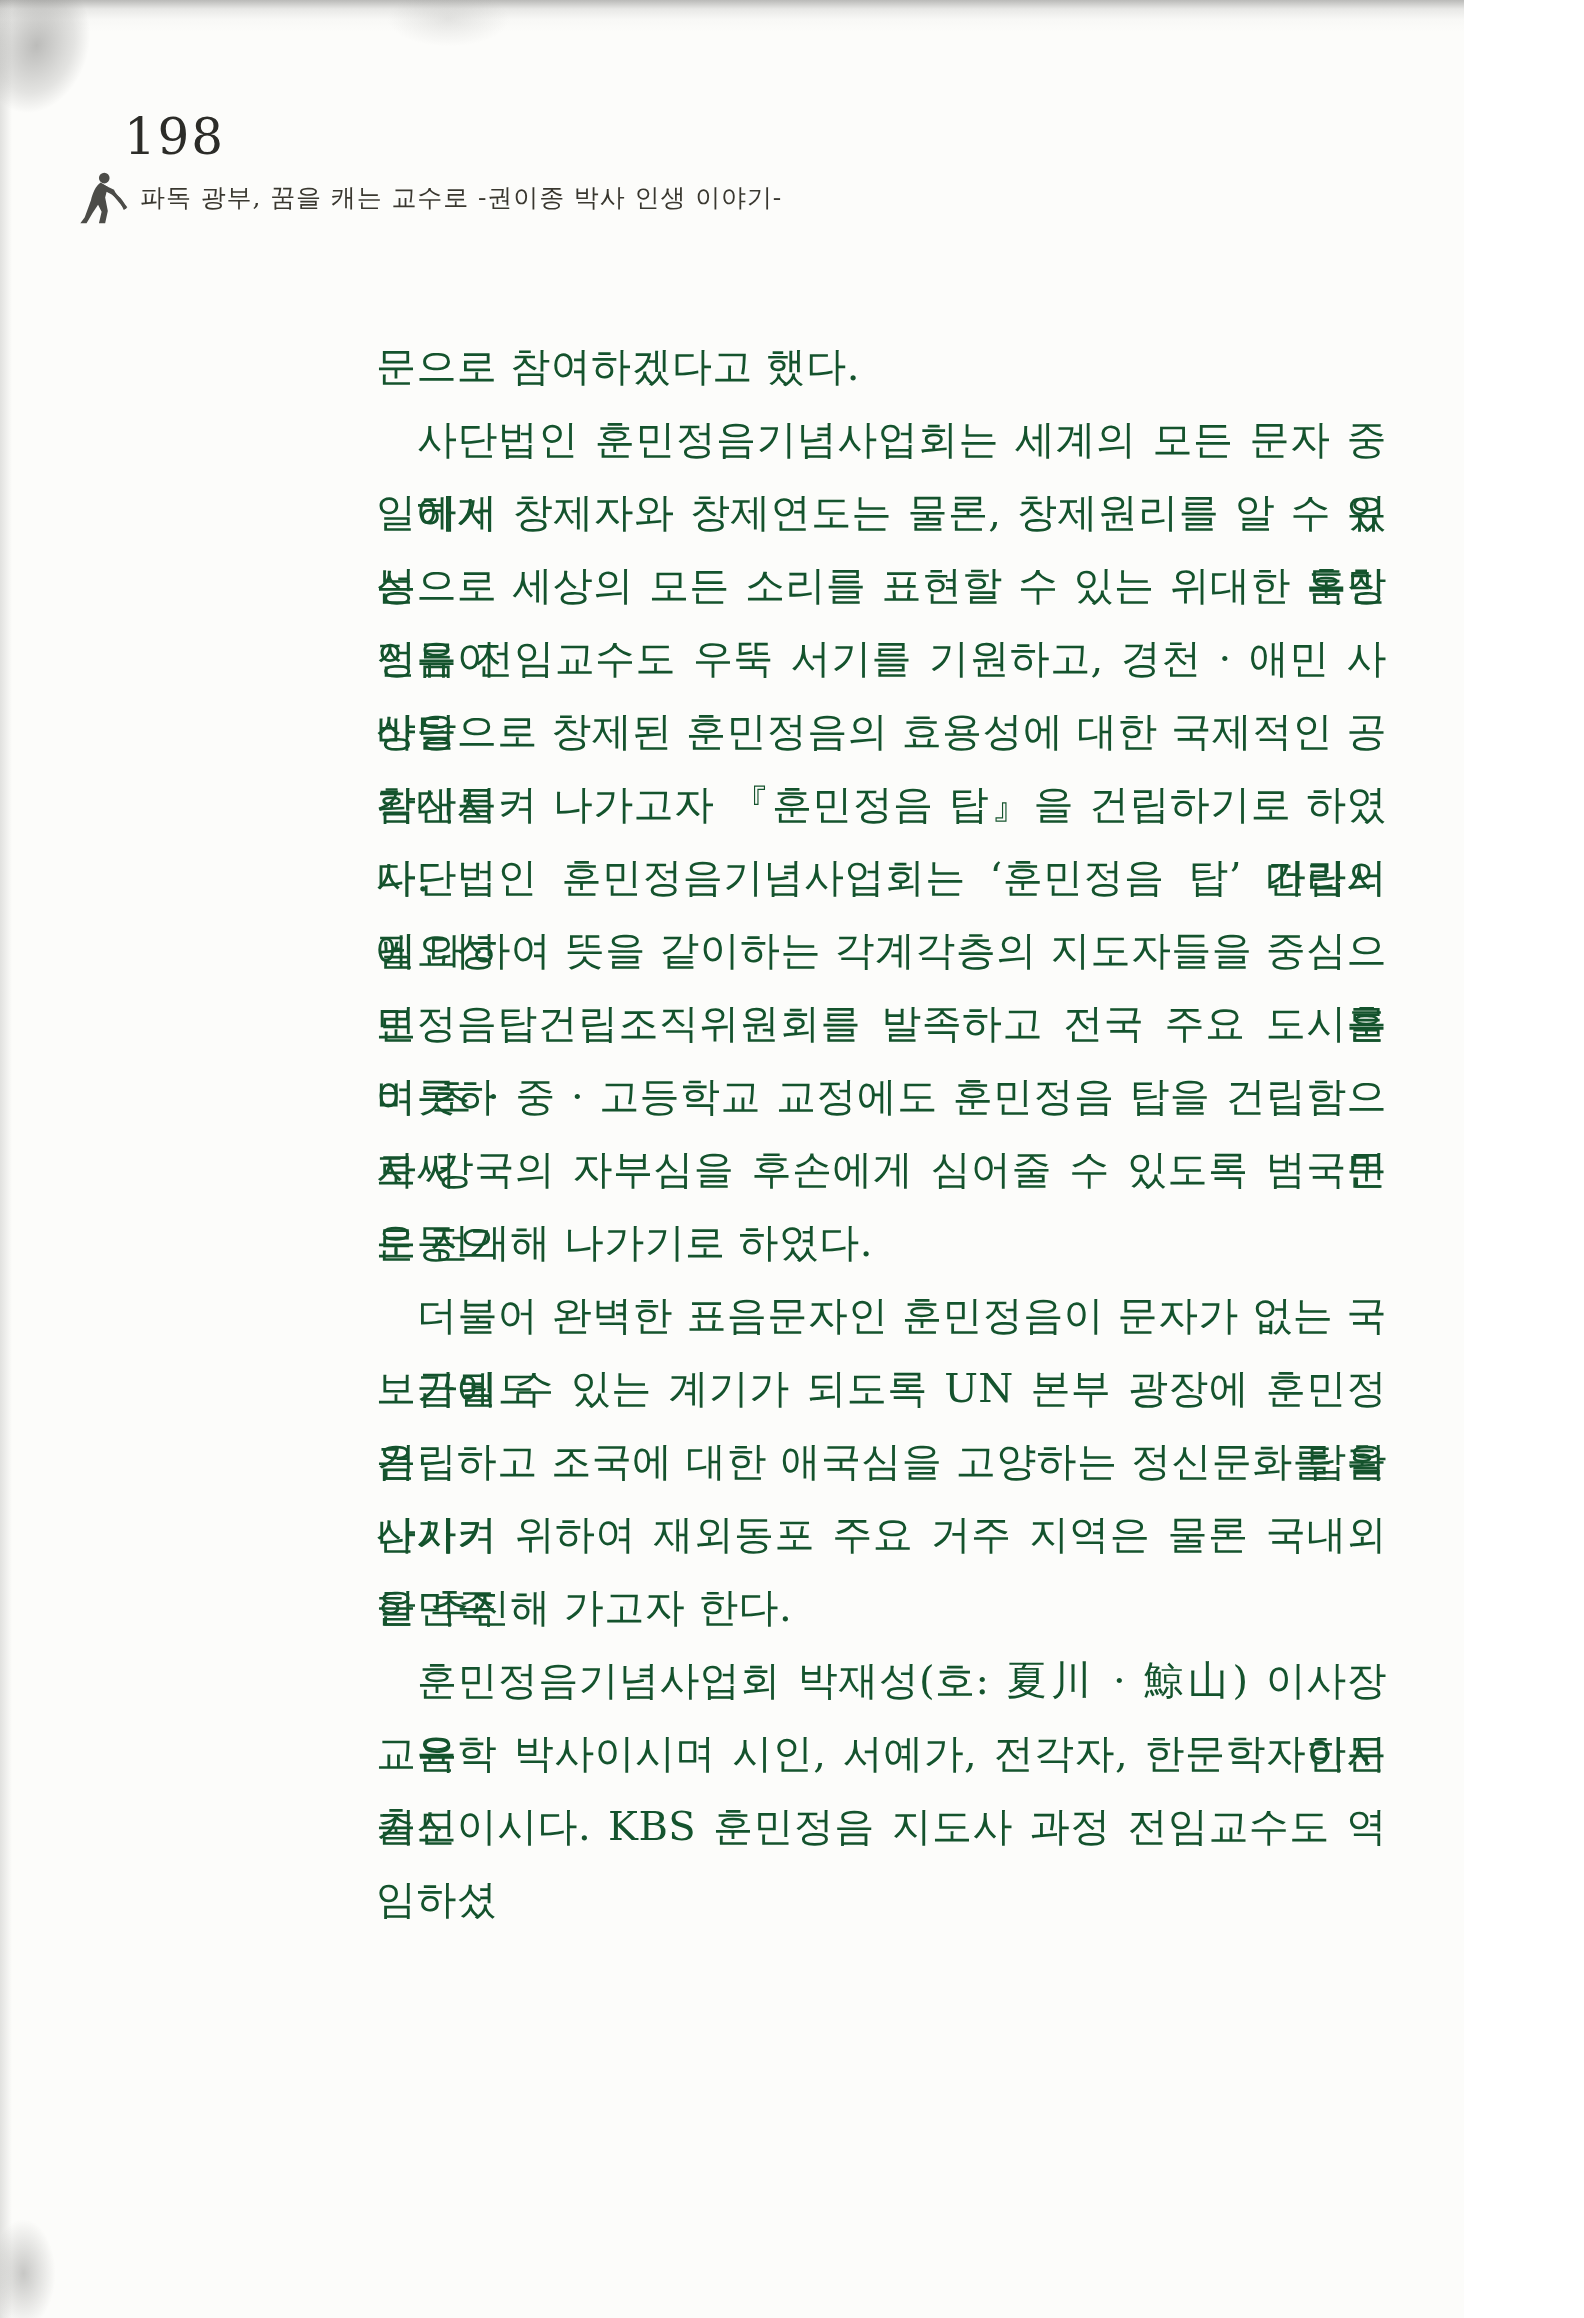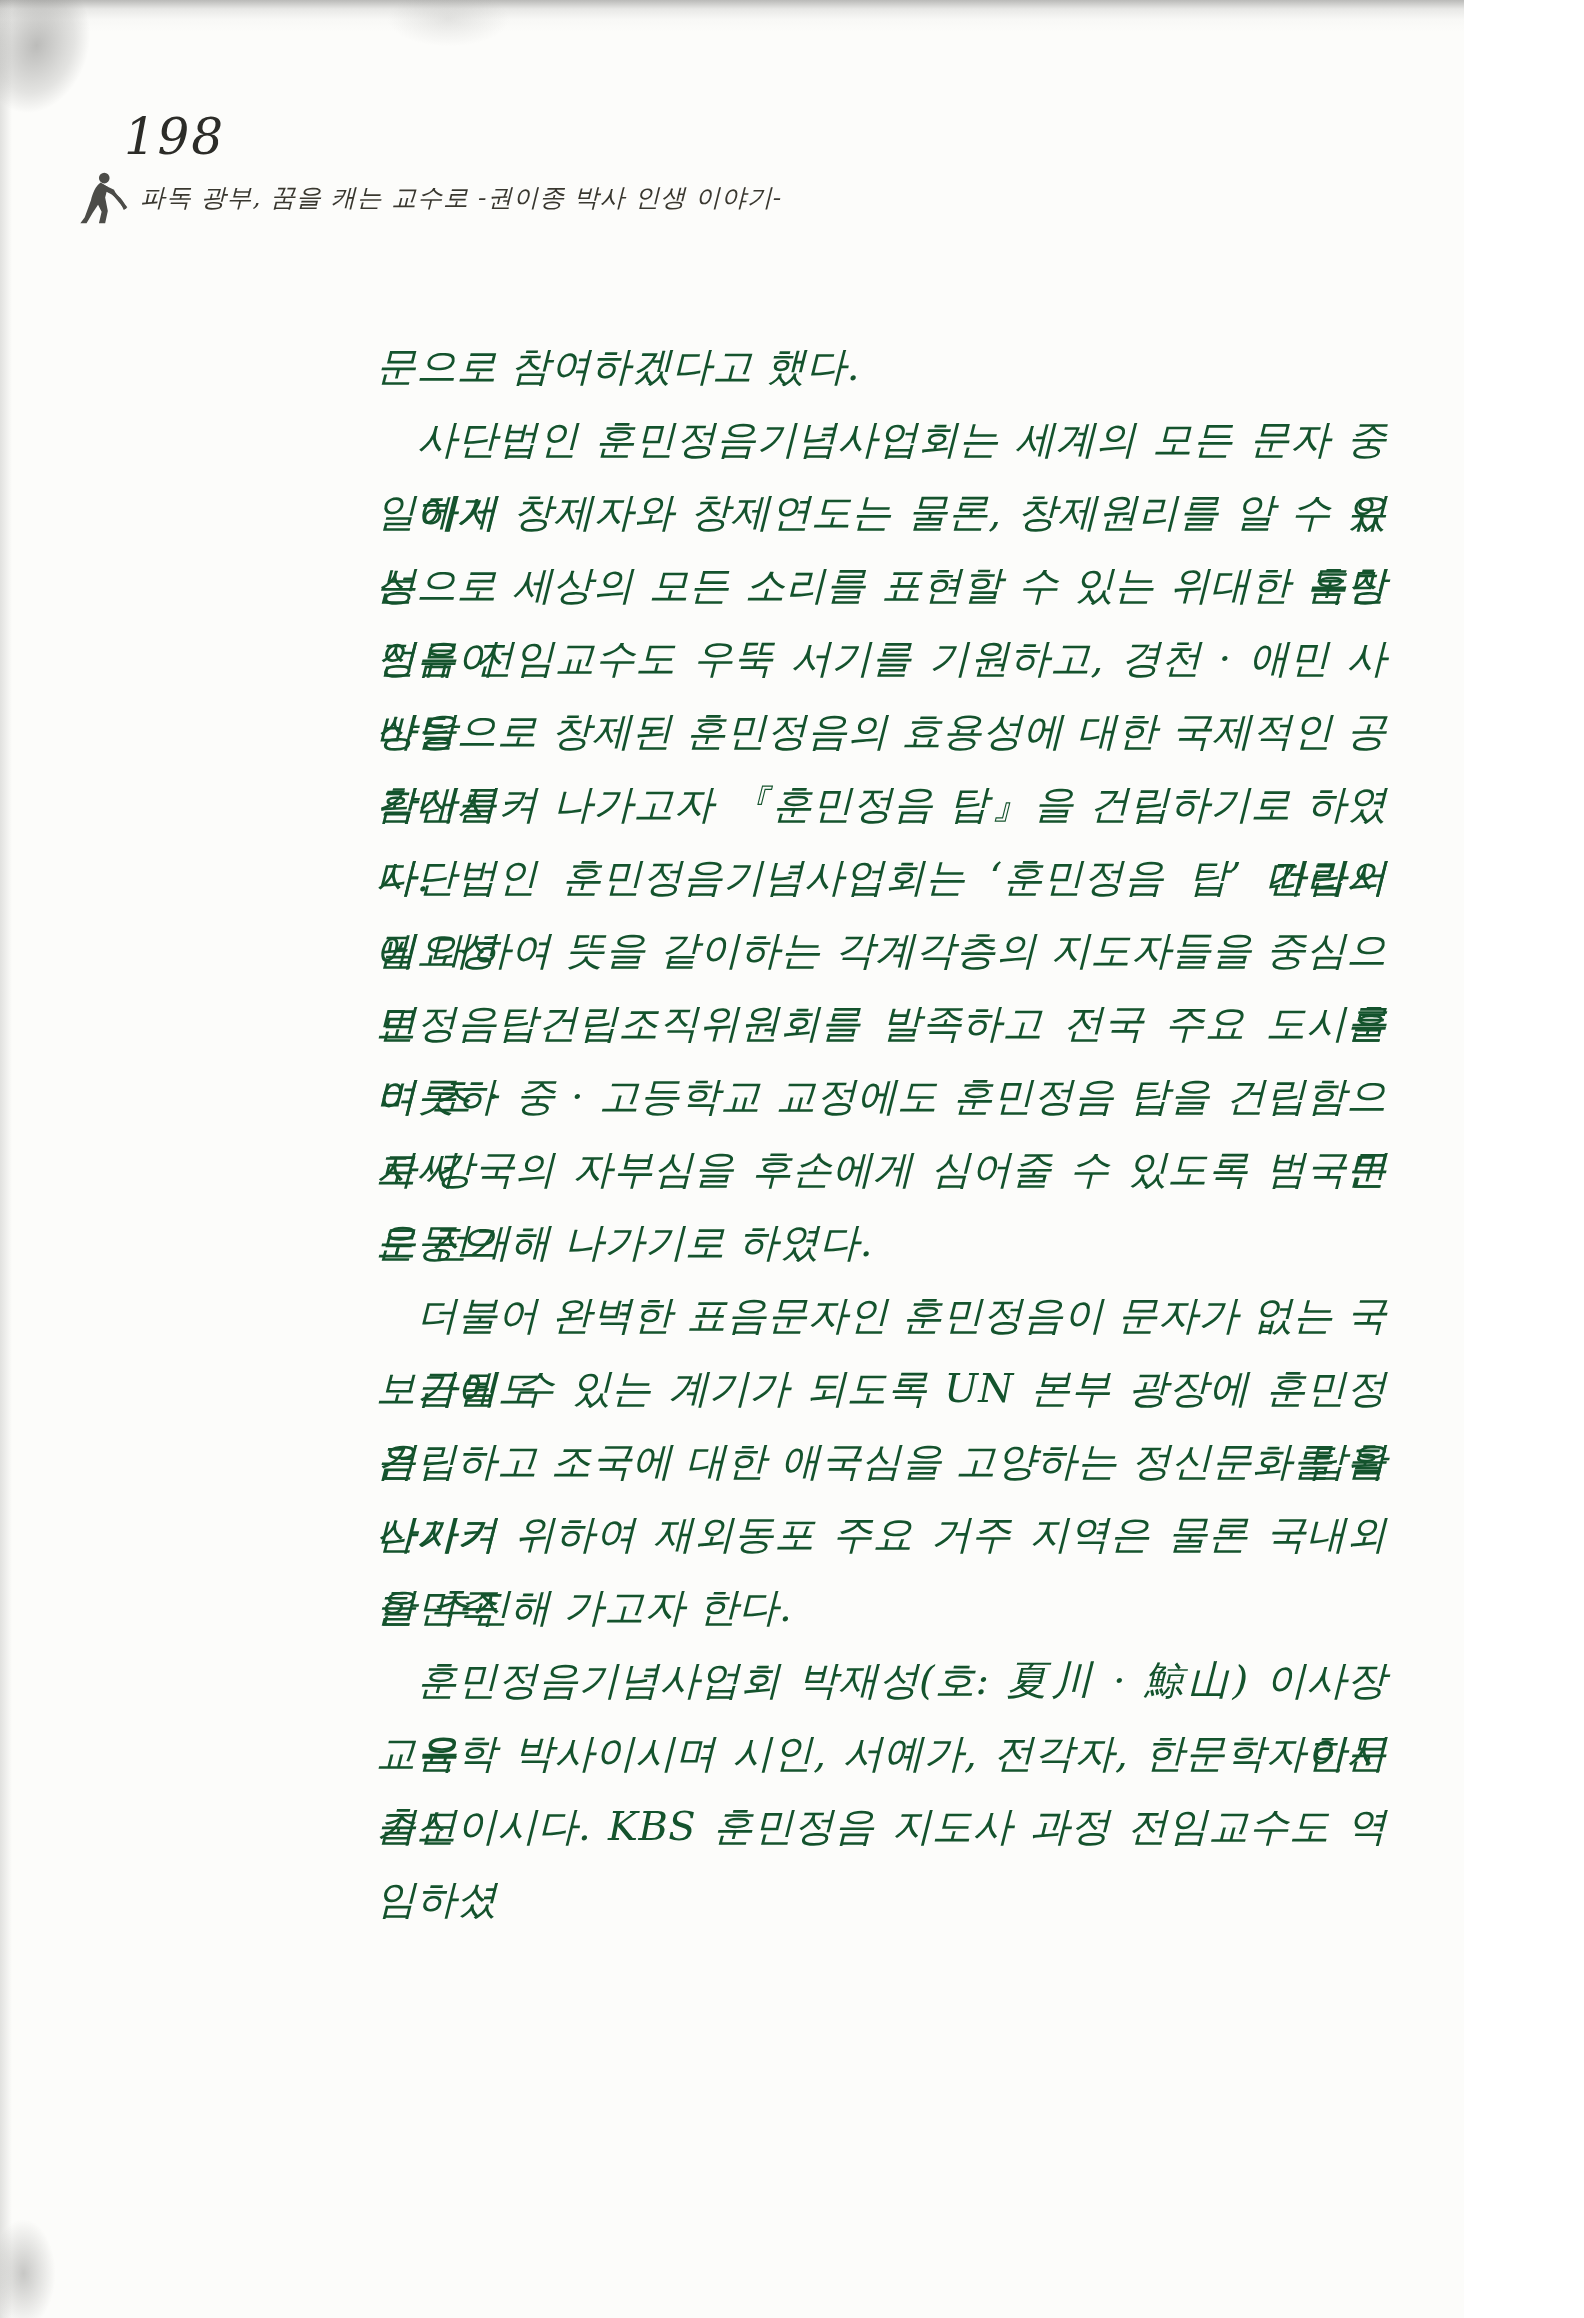--- a/index.html
+++ b/index.html
@@ -3,21 +3,20 @@
 <meta charset="utf-8">
 <style>
   html,body{margin:0;padding:0;background:#ffffff;}
   .page{
     position:relative;
     width:1464px;height:2319px;
     background:#fcfcfa;
     overflow:hidden;
     font-family:"DejaVu Serif","Liberation Serif",serif;
     color:#2f2d28;
-    font-style:italic;
   }
   
   .top-band{position:absolute;left:0;top:0;width:100%;height:32px;
     background:linear-gradient(180deg, rgba(120,120,118,.50) 0px, rgba(160,160,158,.22) 9px, rgba(200,200,198,.08) 19.5px, rgba(255,255,255,0) 32px);}
   .corner-tl{position:absolute;left:-30px;top:-43px;width:133px;height:177px;
     background:radial-gradient(closest-side, rgba(110,110,108,.45), rgba(140,140,138,.22) 55%, rgba(255,255,255,0) 78%);
     transform:rotate(18deg);}
   .smudge-top{position:absolute;left:364px;top:-19.5px;width:169px;height:76px;
     background:radial-gradient(closest-side, rgba(150,150,148,.22), rgba(255,255,255,0) 72%);}
   .left-edge{position:absolute;left:0;top:0;width:12.4px;height:100%;

